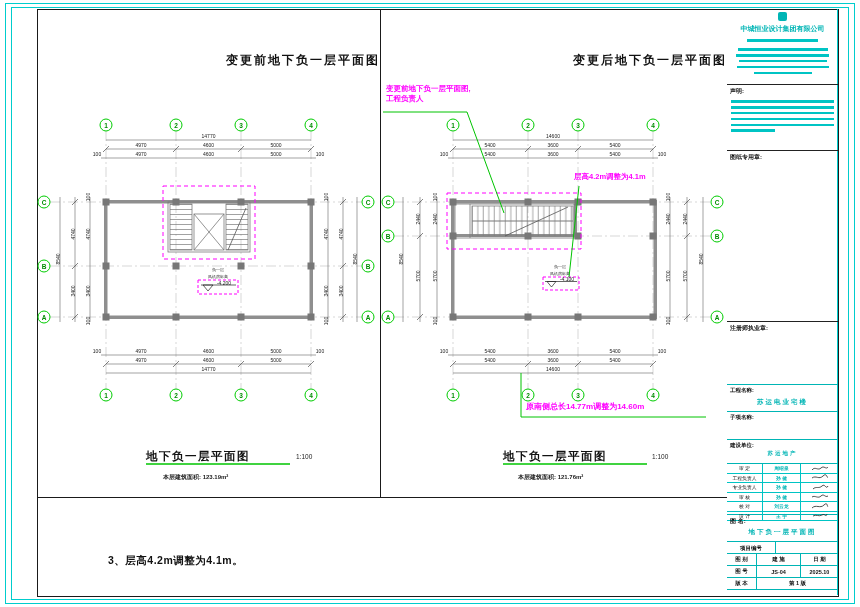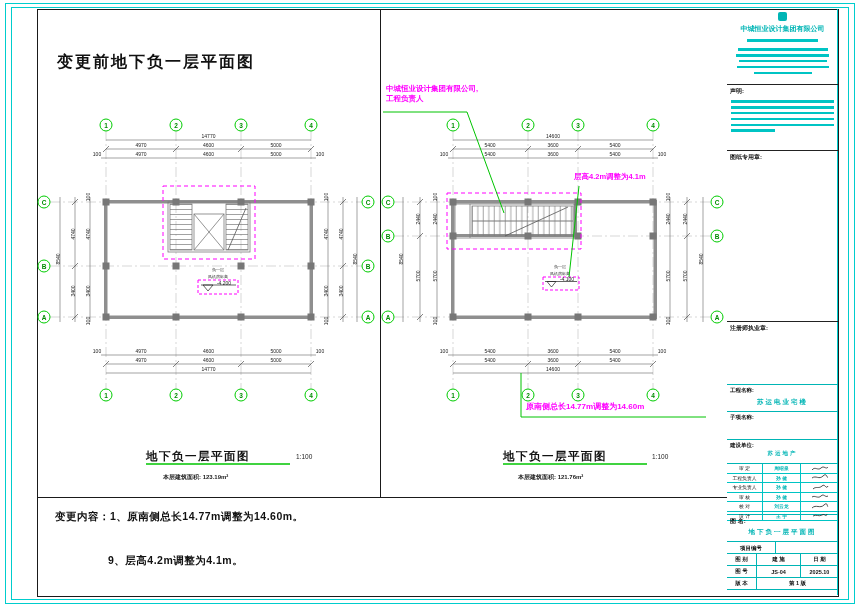--- a/index.html
+++ b/index.html
@@ -1,21 +1,21 @@
 <!DOCTYPE html>
 <html><head>
 <meta charset="utf-8">
 <style>
   html,body{margin:0;padding:0;background:#e8e8e8;font-family:"Liberation Sans",sans-serif;}
   #sheet{position:relative;width:860px;height:607px;background:#ffffff;overflow:hidden;}
   .cyborder{position:absolute;border:1px solid #00cdcd;}
   #frame{position:absolute;left:37px;top:9px;width:800px;height:586px;border:1.5px solid #1a1a1a;}
   .divider-v{position:absolute;left:380px;top:9px;width:0;height:489px;border-left:1.5px solid #1a1a1a;}
   .divider-h{position:absolute;left:37px;top:497px;width:690px;height:0;border-top:1.5px solid #1a1a1a;}
-  .plan-title{position:absolute;top:52px;text-align:left;font-size:16px;font-weight:bold;color:#111;letter-spacing:2px;padding-left:20px;}
+  .plan-title{position:absolute;top:52px;text-align:right;font-size:12px;font-weight:bold;color:#111;letter-spacing:2px;}
   .caption{position:absolute;font-size:11.5px;font-weight:bold;color:#111;letter-spacing:1.5px;}
   .scale{position:absolute;font-size:6.5px;color:#222;}
   .area{position:absolute;font-size:6px;font-weight:bold;color:#222;}
   .mag{position:absolute;color:#ff00ff;font-weight:bold;line-height:10px;}
   .notes-line{position:absolute;font-size:10.5px;font-weight:bold;color:#111;letter-spacing:0.5px;}
   
   #tb{position:absolute;left:727px;top:9px;width:111px;height:586px;border-right:1px solid #00cdcd;box-sizing:border-box;font-family:"Liberation Sans",sans-serif;}
   #tb .sec{position:absolute;left:0;width:111px;box-sizing:border-box;border-bottom:1px solid #00b5b5;}
   #tb .lbl{position:absolute;left:3px;top:2px;font-size:6px;font-weight:bold;color:#111;}
   #tb .val{position:absolute;left:0;width:111px;text-align:center;font-size:6.5px;font-weight:bold;color:#00b5b5;letter-spacing:2px;}
@@ -38,23 +38,24 @@
 
 <div id="sheet">
 
   <div class="cyborder" style="left:5px;top:3px;width:848px;height:599px;"></div>
   <div class="cyborder" style="left:11px;top:7px;width:836px;height:591px;"></div>
   <div id="frame"></div>
   <div class="divider-v"></div>
   <div class="divider-h"></div>
 
   <div class="plan-title" style="left:37px;width:343px;">变更前地下负一层平面图</div>
+  <div class="plan-title" style="left:380px;width:347px;">变更后地下负一层平面图</div>
 
   <div class="mag" style="left:386px;top:84px;font-size:7.5px;">
-    <div>中城恒业设计集团有限公司,</div>
+    <div>变更前地下负一层平面图,</div>
     <div>工程负责人</div>
   </div>
   <div class="mag" style="left:574px;top:172px;font-size:7.5px;">层高4.2m调整为4.1m</div>
   <div class="mag" style="left:526px;top:402px;font-size:8px;">原南侧总长14.77m调整为14.60m</div>
 
   <svg id="psvg" width="860" height="607">
     <defs>
       <pattern id="hl" width="22" height="5" patternUnits="userSpaceOnUse">
           <path d="M0 4.5 H22" stroke="#7a7a7a" stroke-width="0.7"></path>
         </pattern>
@@ -322,24 +323,21 @@
     <line x1="503" y1="464" x2="647" y2="464" stroke="#00c400" stroke-width="1.4"></line>
   </svg>
 
   <div class="caption" style="left:146px;top:449px;">地下负一层平面图</div>
   <div class="scale" style="left:296px;top:453px;">1:100</div>
   <div class="area" style="left:163px;top:473px;">本层建筑面积: 123.19m²</div>
   <div class="caption" style="left:503px;top:449px;">地下负一层平面图</div>
   <div class="scale" style="left:652px;top:453px;">1:100</div>
   <div class="area" style="left:518px;top:473px;">本层建筑面积: 121.76m²</div>
 
-  <div class="notes-line" style="left:55px;top:510px;">
-    <span>变更内容：</span><span>1、原南侧总长14.77m调整为14.60m。</span>
-  </div>
-  <div class="notes-line" style="left:108px;top:554px;">9、层高4.2m调整为4.1m。</div>
+  <div class="notes-line" style="left:108px;top:554px;">3、层高4.2m调整为4.1m。</div>
 
   <div id="tb">
     <div class="sec" style="top:0;height:76px;border-bottom:1px solid #222;">
       <div id="logo"></div>
       <div style="position:absolute;top:15px;left:0;width:111px;text-align:center;font-size:7px;font-weight:bold;color:#00b5b5;">中城恒业设计集团有限公司</div>
       <div style="position:absolute;top:27px;left:20px;width:71px;">
           <div class="bar" style="width:71px;"></div>
         </div>
       <div style="position:absolute;top:36px;left:9px;width:93px;">
         <div class="bar" style="width:90px;"></div>

